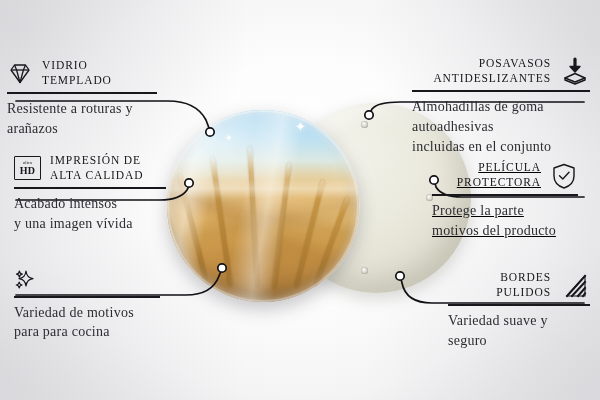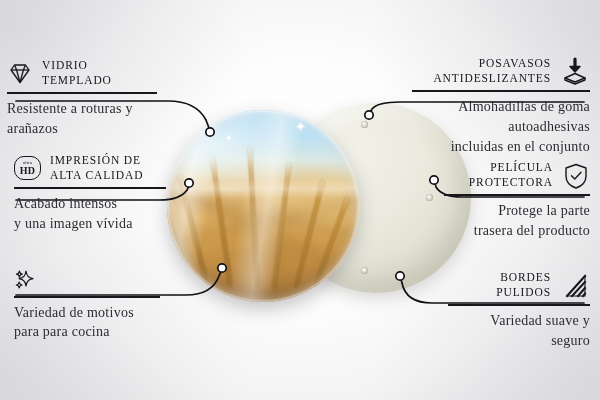--- a/index.html
+++ b/index.html
@@ -105,39 +105,39 @@
   .title{
     font-size:11.5px;letter-spacing:.9px;line-height:1.32;color:#15151a;
     text-transform:uppercase;font-weight:400;white-space:pre-line;
   }
   .callout.right .title{text-align:right;}
   .rule{height:1.6px;background:#17171c;margin:4px 0 5px;}
   .desc{
     font-size:14px;letter-spacing:.25px;line-height:1.42;color:#2c2c31;
     white-space:pre-line;
   }
-  .callout.right .desc{text-align:right;}
+  .callout.right .desc{text-align:left;}
   .ico{flex:0 0 auto;display:block;}
 
   .c-vidrio{left:7px;top:58px;width:150px;}
   .c-vidrio .rule{width:150px;}
   .c-impresion{left:14px;top:153px;width:152px;}
   .c-impresion .rule{width:152px;}
   .c-diseno{left:14px;top:268px;width:146px;}
   .c-diseno .rule{width:146px;}
 
   .c-posavasos{right:10px;top:56px;width:178px;}
   .c-posavasos .rule{width:178px;}
-  .c-pelicula{right:10px;top:160px;width:146px;}
+  .c-pelicula{right:22px;top:160px;width:146px;text-decoration:underline;}
   .c-pelicula .rule{width:146px;}
   .c-bordes{right:10px;top:270px;width:142px;}
   .c-bordes .rule{width:142px;}
 
   .hdbox{
-    width:25px;height:22px;border:1.6px solid #17171c;border-radius:10px;
+    width:25px;height:22px;border:1.6px solid #17171c;border-radius:1px;
     display:flex;flex-direction:column;align-items:center;justify-content:center;line-height:1;font-family:Liberation Serif, serif;
   }
   .hdbox .u{font-size:4.6px;letter-spacing:.2px;color:#17171c;}
   .hdbox .h{font-size:10px;font-weight:700;letter-spacing:.3px;color:#17171c;margin-top:.5px;}
 </style>
 </head>
 <body>
 
 <div id="stage">
 
@@ -257,21 +257,21 @@
 PROTECTORA</div>
       <svg class="ico" width="28" height="28" viewBox="0 0 28 28">
         <g fill="none" stroke="#17171c" stroke-width="1.4" stroke-linejoin="round" stroke-linecap="round">
           <path d="M14,2.5 L24,6 L24,14 C24,20 19.5,24.2 14,26 C8.5,24.2 4,20 4,14 L4,6 Z"></path>
           <path d="M9.5,13.8 L12.8,17 L19,10.3"></path>
         </g>
       </svg>
     </div>
     <div class="rule"></div>
     <div class="desc">Protege la parte
-trasera del producto</div>
+motivos del producto</div>
   </div>
 
   <div class="callout right c-bordes">
     <div class="head">
       <div class="title">BORDES
 PULIDOS</div>
       <svg class="ico" width="30" height="26" viewBox="0 0 30 26">
         <g stroke="#17171c" stroke-width="2" stroke-linecap="square">
           <path d="M25,2 L7,22"></path>
           <path d="M25,8 L12,22"></path>

